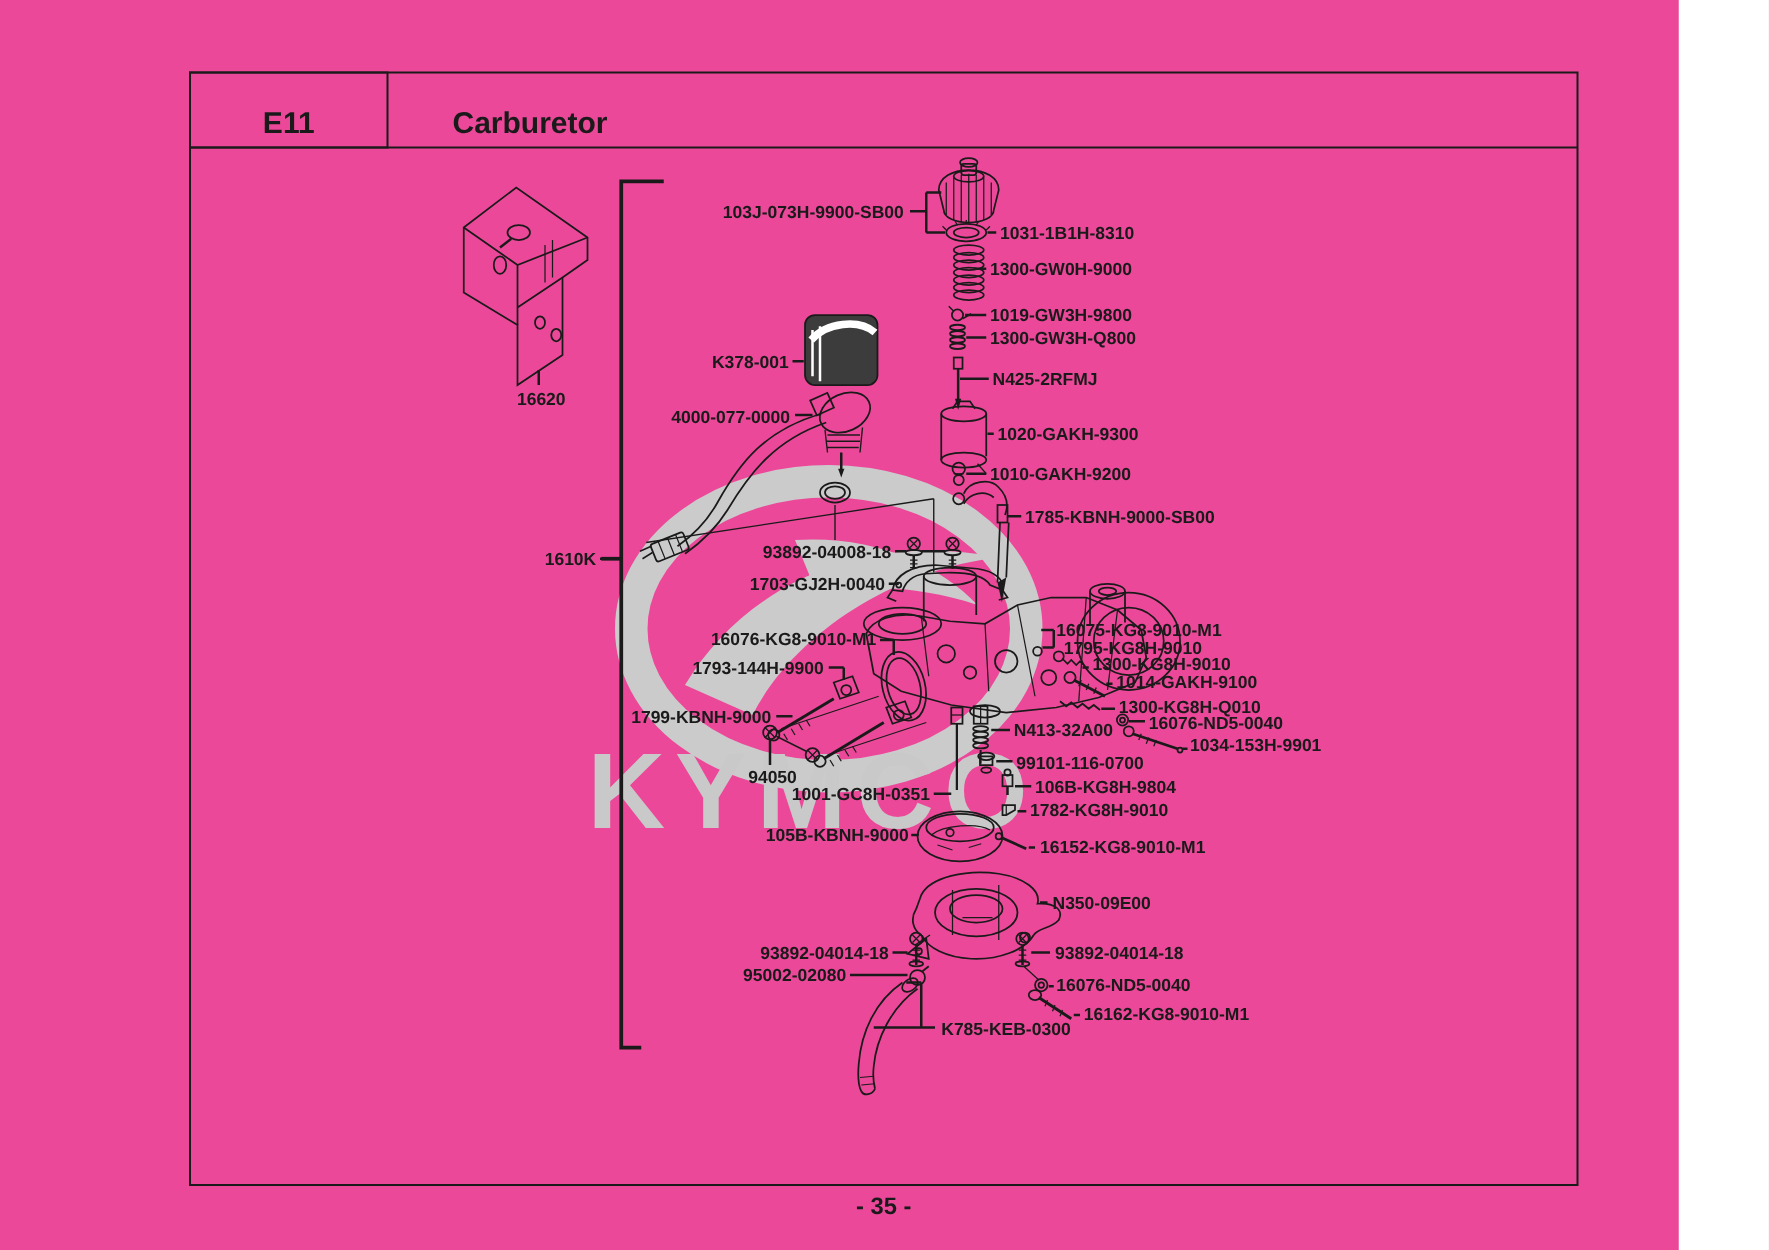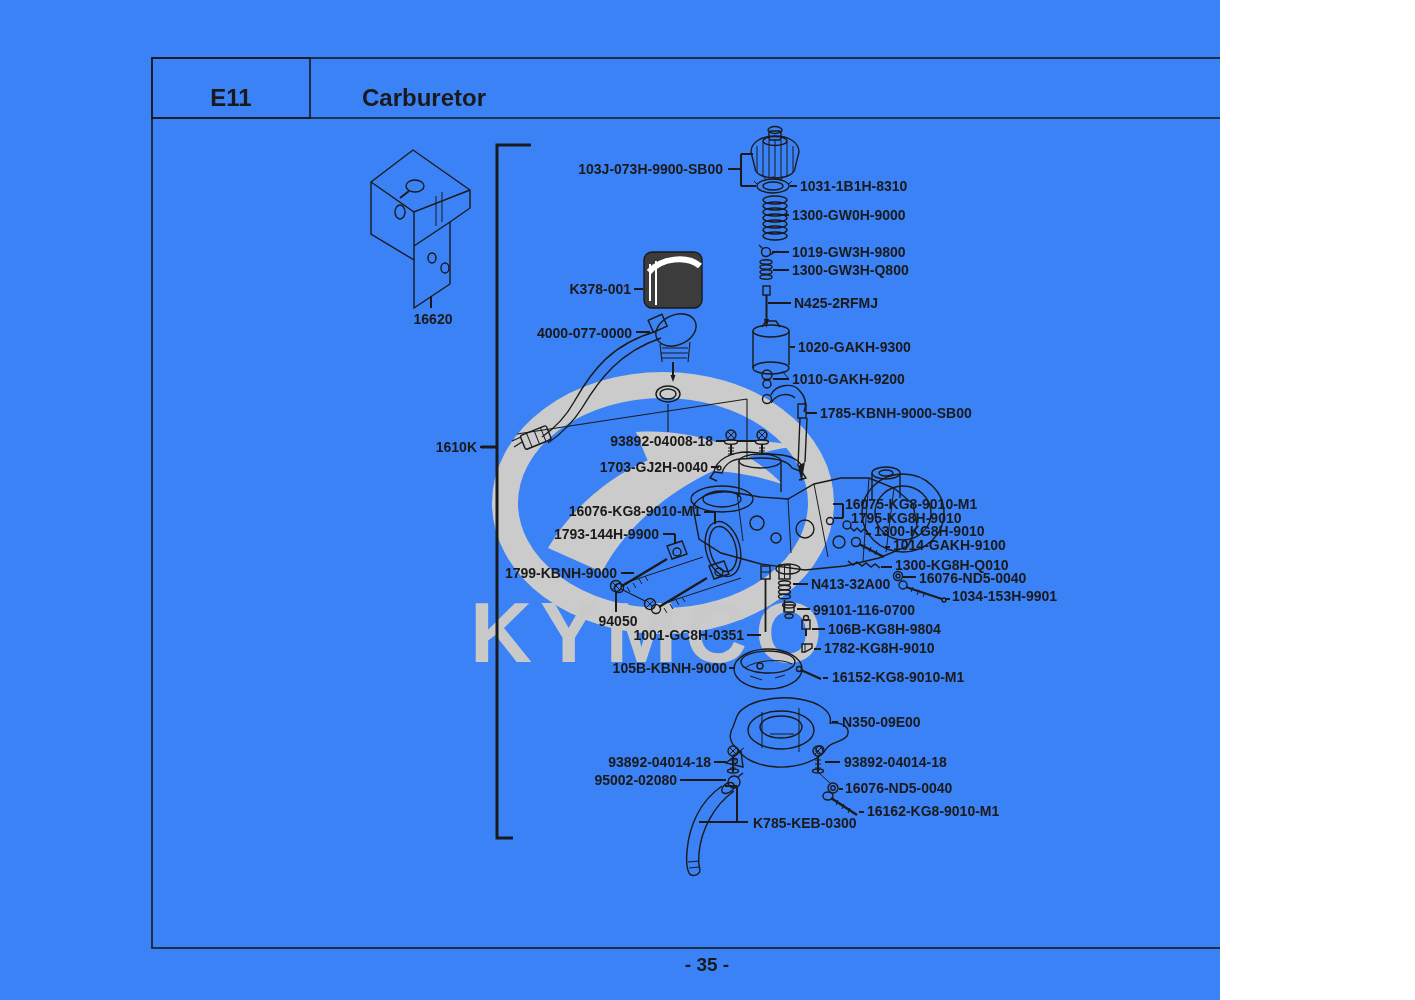--- a/index.html
+++ b/index.html
@@ -1,16 +1,16 @@
 <!DOCTYPE html>
 <html><head>
 <meta charset="utf-8">
 <style>
   html,body{margin:0;padding:0;background:#ffffff;}
-  .page{position:relative;width:1220px;height:1000px;background:#3b82f6;overflow:hidden;
+  .page{position:relative;width:1343px;height:1000px;background:#ec4899;overflow:hidden;
         font-family:"Liberation Sans", sans-serif;}
   svg{position:absolute;left:0;top:0;}
   .lbl{font-family:"Liberation Sans", sans-serif;font-weight:bold;font-size:14px;fill:#1a1a1a;}
   .hdr{font-family:"Liberation Sans", sans-serif;font-weight:bold;font-size:24px;fill:#1a1a1a;}
   .pg{font-family:"Liberation Sans", sans-serif;font-weight:bold;font-size:19px;fill:#1a1a1a;}
   .wm{font-family:"Liberation Sans", sans-serif;font-weight:bold;font-size:86px;fill:#c9c9c9;letter-spacing:8px;}
 </style>
 </head>
 <body>
 

